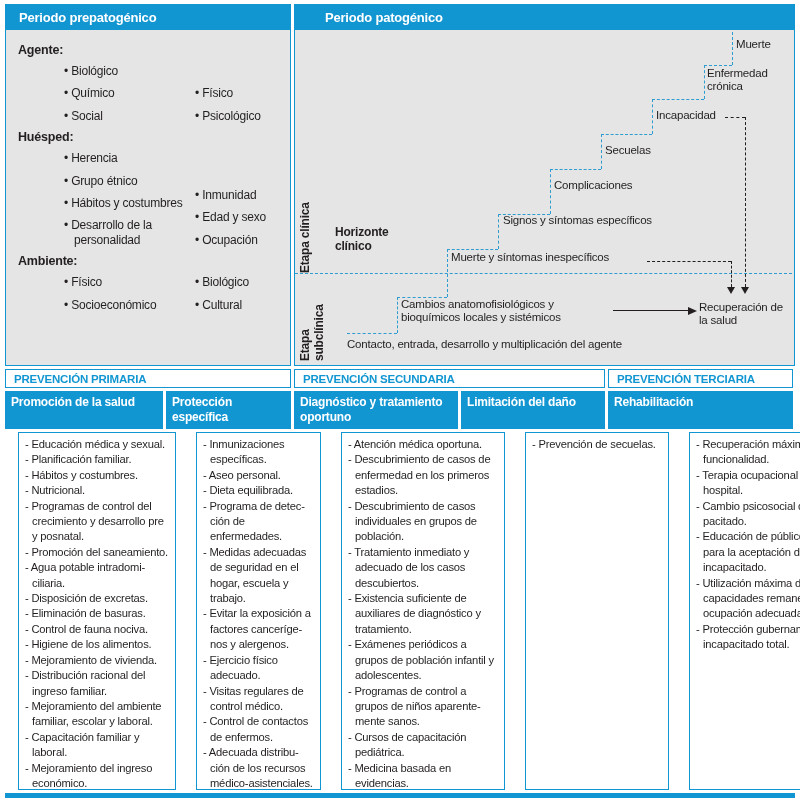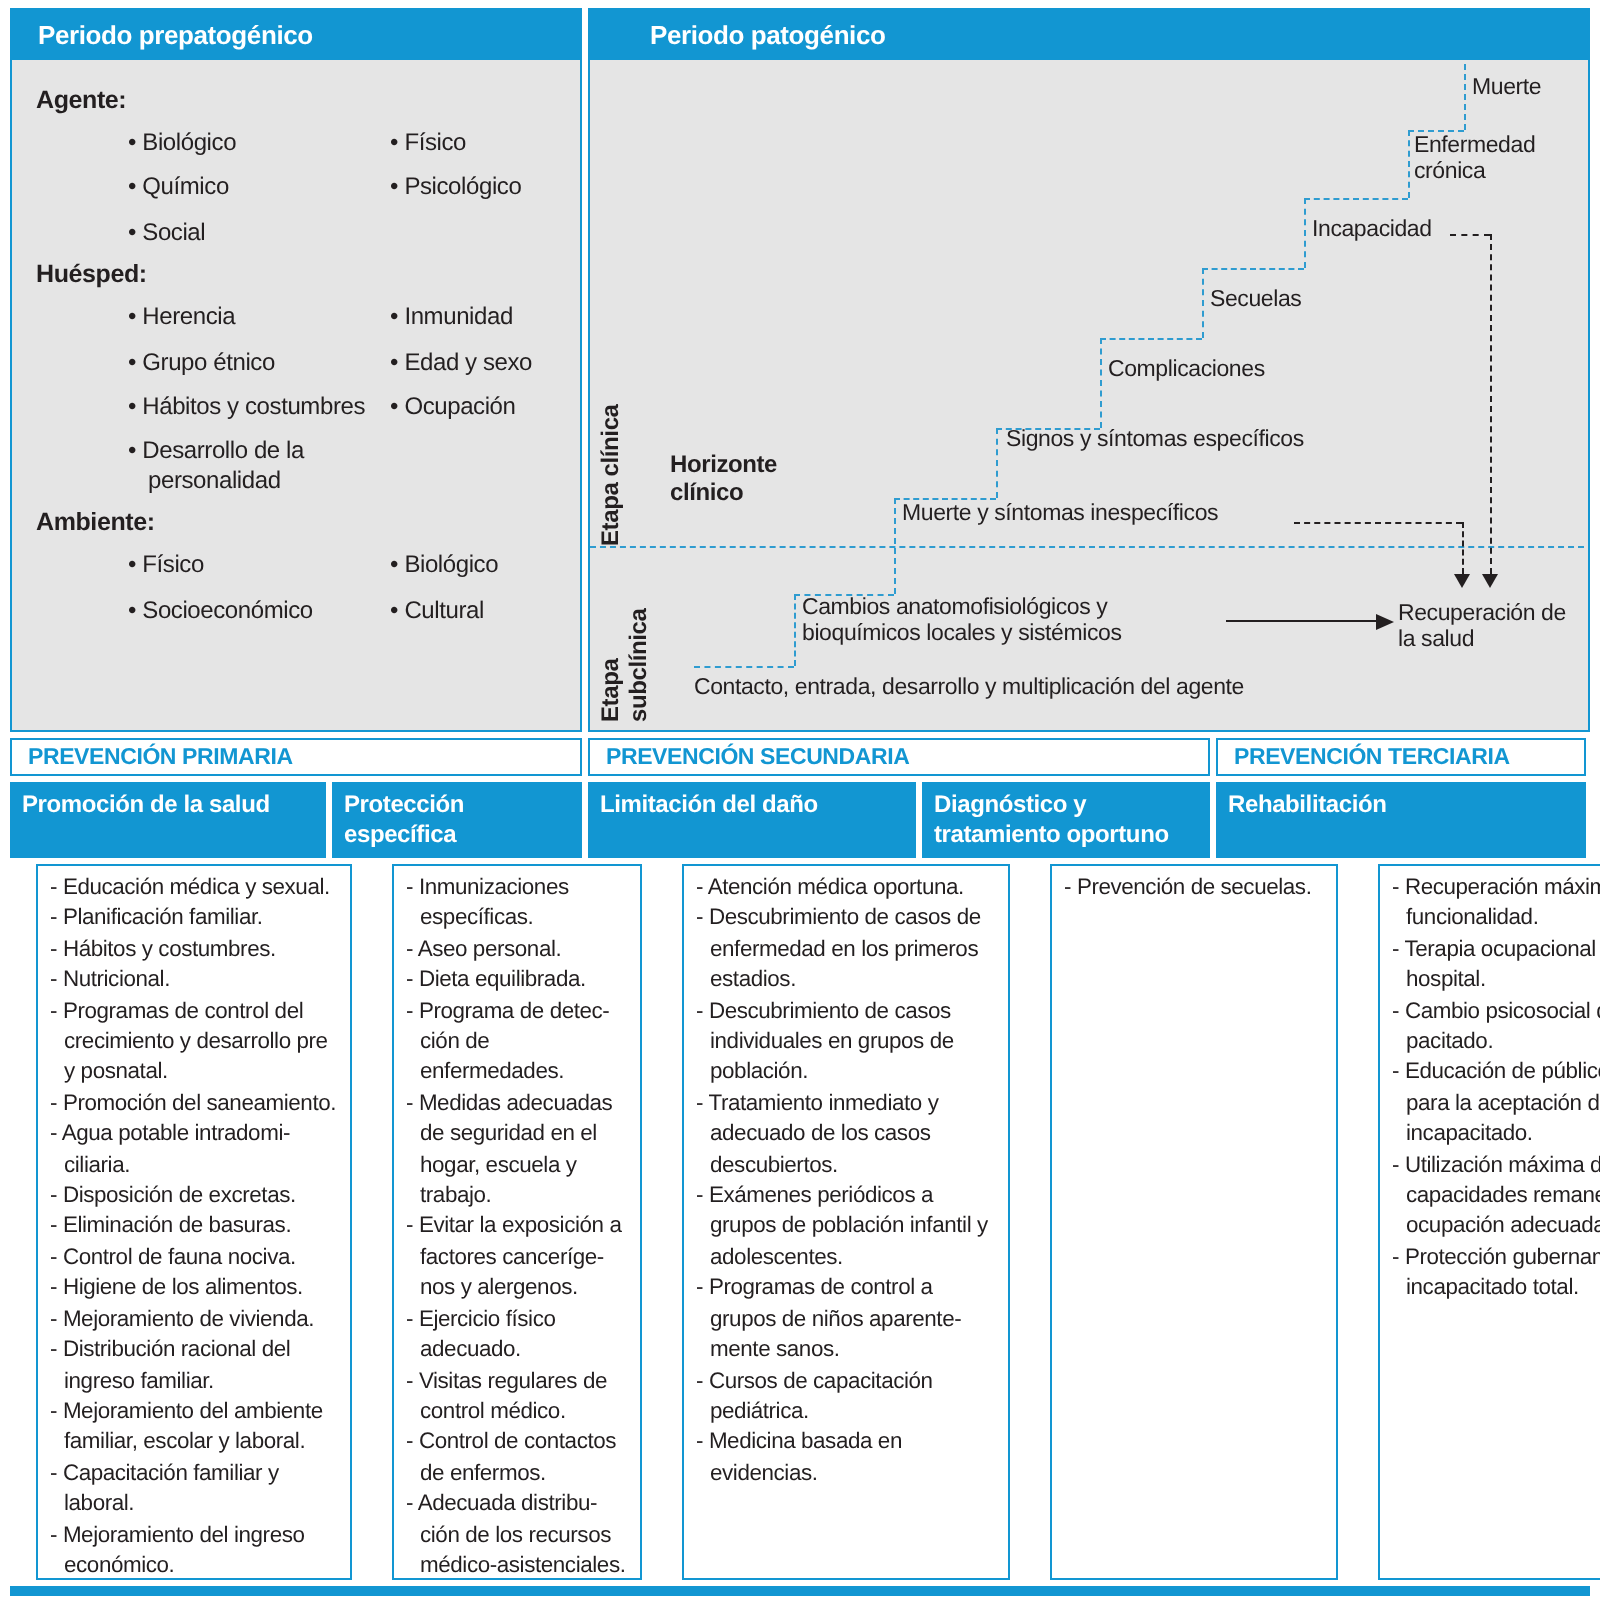--- a/index.html
+++ b/index.html
@@ -12,21 +12,21 @@
   .top { display:flex; gap:3px; height:362px; }
   .panel { border:1.5px solid #1296d2; background:#e5e5e5; }
   .panel-pre { width:286px; }
   .panel-pato { width:501px; position:relative; }
   .hdr { background:#1296d2; color:#fff; font-weight:bold; font-size:13px; line-height:25px; height:25px; padding-left:13px; }
   .hdr-pato { padding-left:30px; }
 
   
   .pre-content { padding:10px 0 0 12px; }
   .group-label { font-weight:bold; font-size:12.5px; margin:3px 0 7px; }
-  .cols { display:flex; padding-left:46px; margin-bottom:7px; }
+  .cols { display:flex; padding-left:46px; margin-bottom:7px;align-items:flex-end; }
   .bcol1 { width:138px; display:flex; flex-direction:column; gap:8px; }
   .bcol2 { width:100px; display:flex; flex-direction:column; gap:8px; }
   .bullet { font-size:12px; line-height:1.2; padding-left:10px; text-indent:-10px; }
   .bullet::before { content:"• "; }
 
   
   .stairs { position:absolute; left:0; top:0; width:497px; height:358px; }
   .sv { position:absolute; width:0; border-left:1px dashed #2f9cd0; }
   .sh { position:absolute; height:0; border-top:1px dashed #2f9cd0; }
   .bv { position:absolute; width:0; border-left:1px dashed #231f20; }
@@ -154,22 +154,22 @@
 
   <div class="levels">
     <div class="level-cell">PREVENCIÓN PRIMARIA</div>
     <div class="level-cell">PREVENCIÓN SECUNDARIA</div>
     <div class="level-cell">PREVENCIÓN TERCIARIA</div>
   </div>
 
   <div class="heads">
     <div class="head-cell">Promoción de la salud</div>
     <div class="head-cell">Protección específica</div>
+    <div class="head-cell">Diagnóstico y tratamiento oportuno</div>
     <div class="head-cell">Limitación del daño</div>
-    <div class="head-cell">Diagnóstico y tratamiento oportuno</div>
     <div class="head-cell">Rehabilitación</div>
   </div>
 
   <div class="cells">
     <div class="cell">
         <div class="dash">Educación médica y sexual.</div>
         <div class="dash">Planificación familiar.</div>
         <div class="dash">Hábitos y costumbres.</div>
         <div class="dash">Nutricional.</div>
         <div class="dash">Programas de control del crecimiento y desarrollo pre y posnatal.</div>
@@ -195,20 +195,21 @@
         <div class="dash">Ejercicio físico adecuado.</div>
         <div class="dash">Visitas regulares de control médico.</div>
         <div class="dash">Control de contactos de enfermos.</div>
         <div class="dash">Adecuada distribu-ción de los recursos médico-asistenciales.</div>
       </div>
     <div class="cell">
         <div class="dash">Atención médica oportuna.</div>
         <div class="dash">Descubrimiento de casos de enfermedad en los primeros estadios.</div>
         <div class="dash">Descubrimiento de casos individuales en grupos de población.</div>
         <div class="dash">Tratamiento inmediato y adecuado de los casos descubiertos.</div>
+        <div class="dash">Existencia suficiente de auxiliares de diagnóstico y tratamiento.</div>
         <div class="dash">Exámenes periódicos a grupos de población infantil y adolescentes.</div>
         <div class="dash">Programas de control a grupos de niños aparente-mente sanos.</div>
         <div class="dash">Cursos de capacitación pediátrica.</div>
         <div class="dash">Medicina basada en evidencias.</div>
       </div>
     <div class="cell">
         <div class="dash">Prevención de secuelas.</div>
       </div>
     <div class="cell">
         <div class="dash">Recuperación máxima de la funcionalidad.</div>

